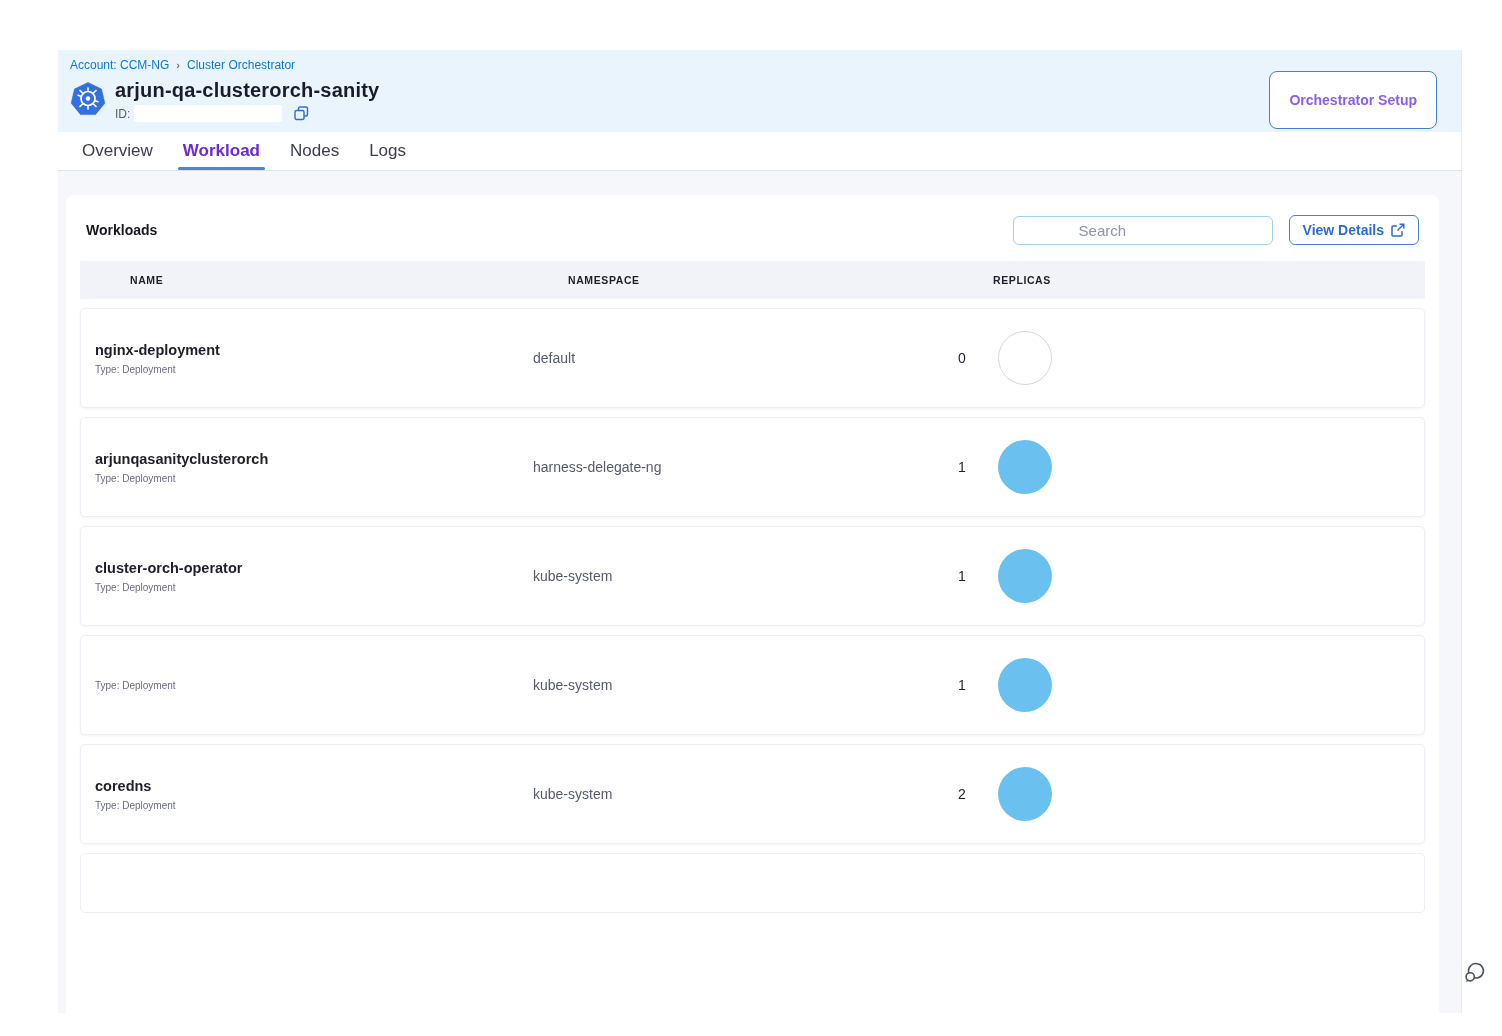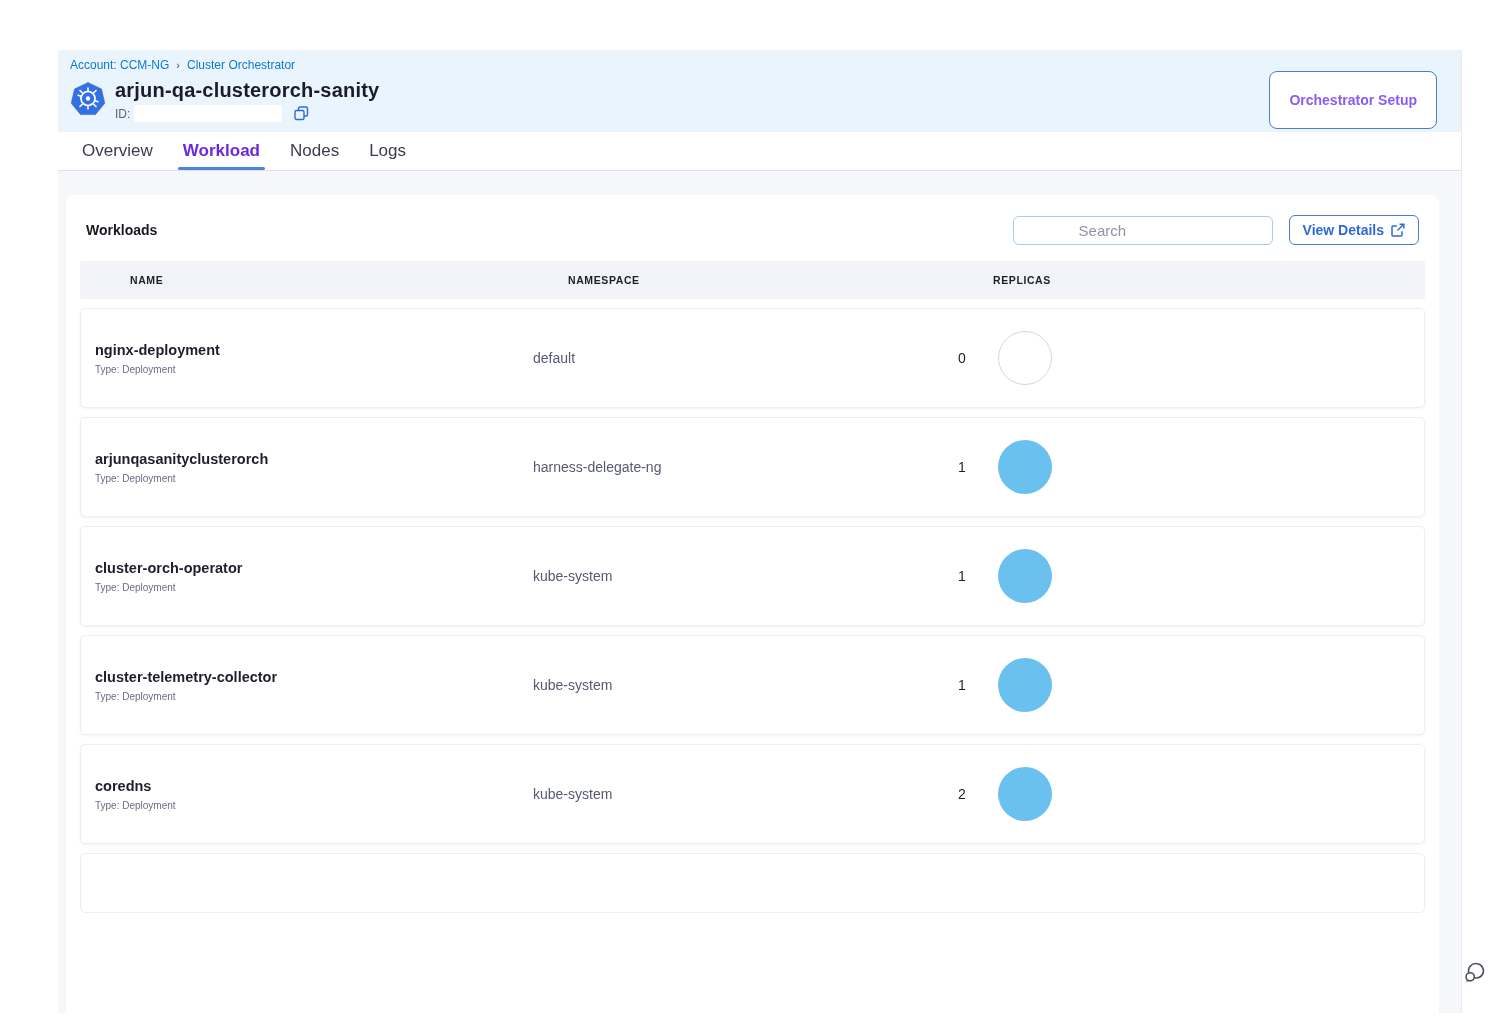--- a/index.html
+++ b/index.html
@@ -177,21 +177,20 @@
         </div>
         <div class="ns">kube-system</div>
         <div class="reps">
           <span>1</span>
           <span class="circle filled"></span>
         </div>
       </div>
 
       <div class="trow">
         <div>
-          <div class="nm">cluster-telemetry-collector</div>
           <div class="tp">Type: Deployment</div>
         </div>
         <div class="ns">kube-system</div>
         <div class="reps">
           <span>1</span>
           <span class="circle filled"></span>
         </div>
       </div>
 
       <div class="trow">

